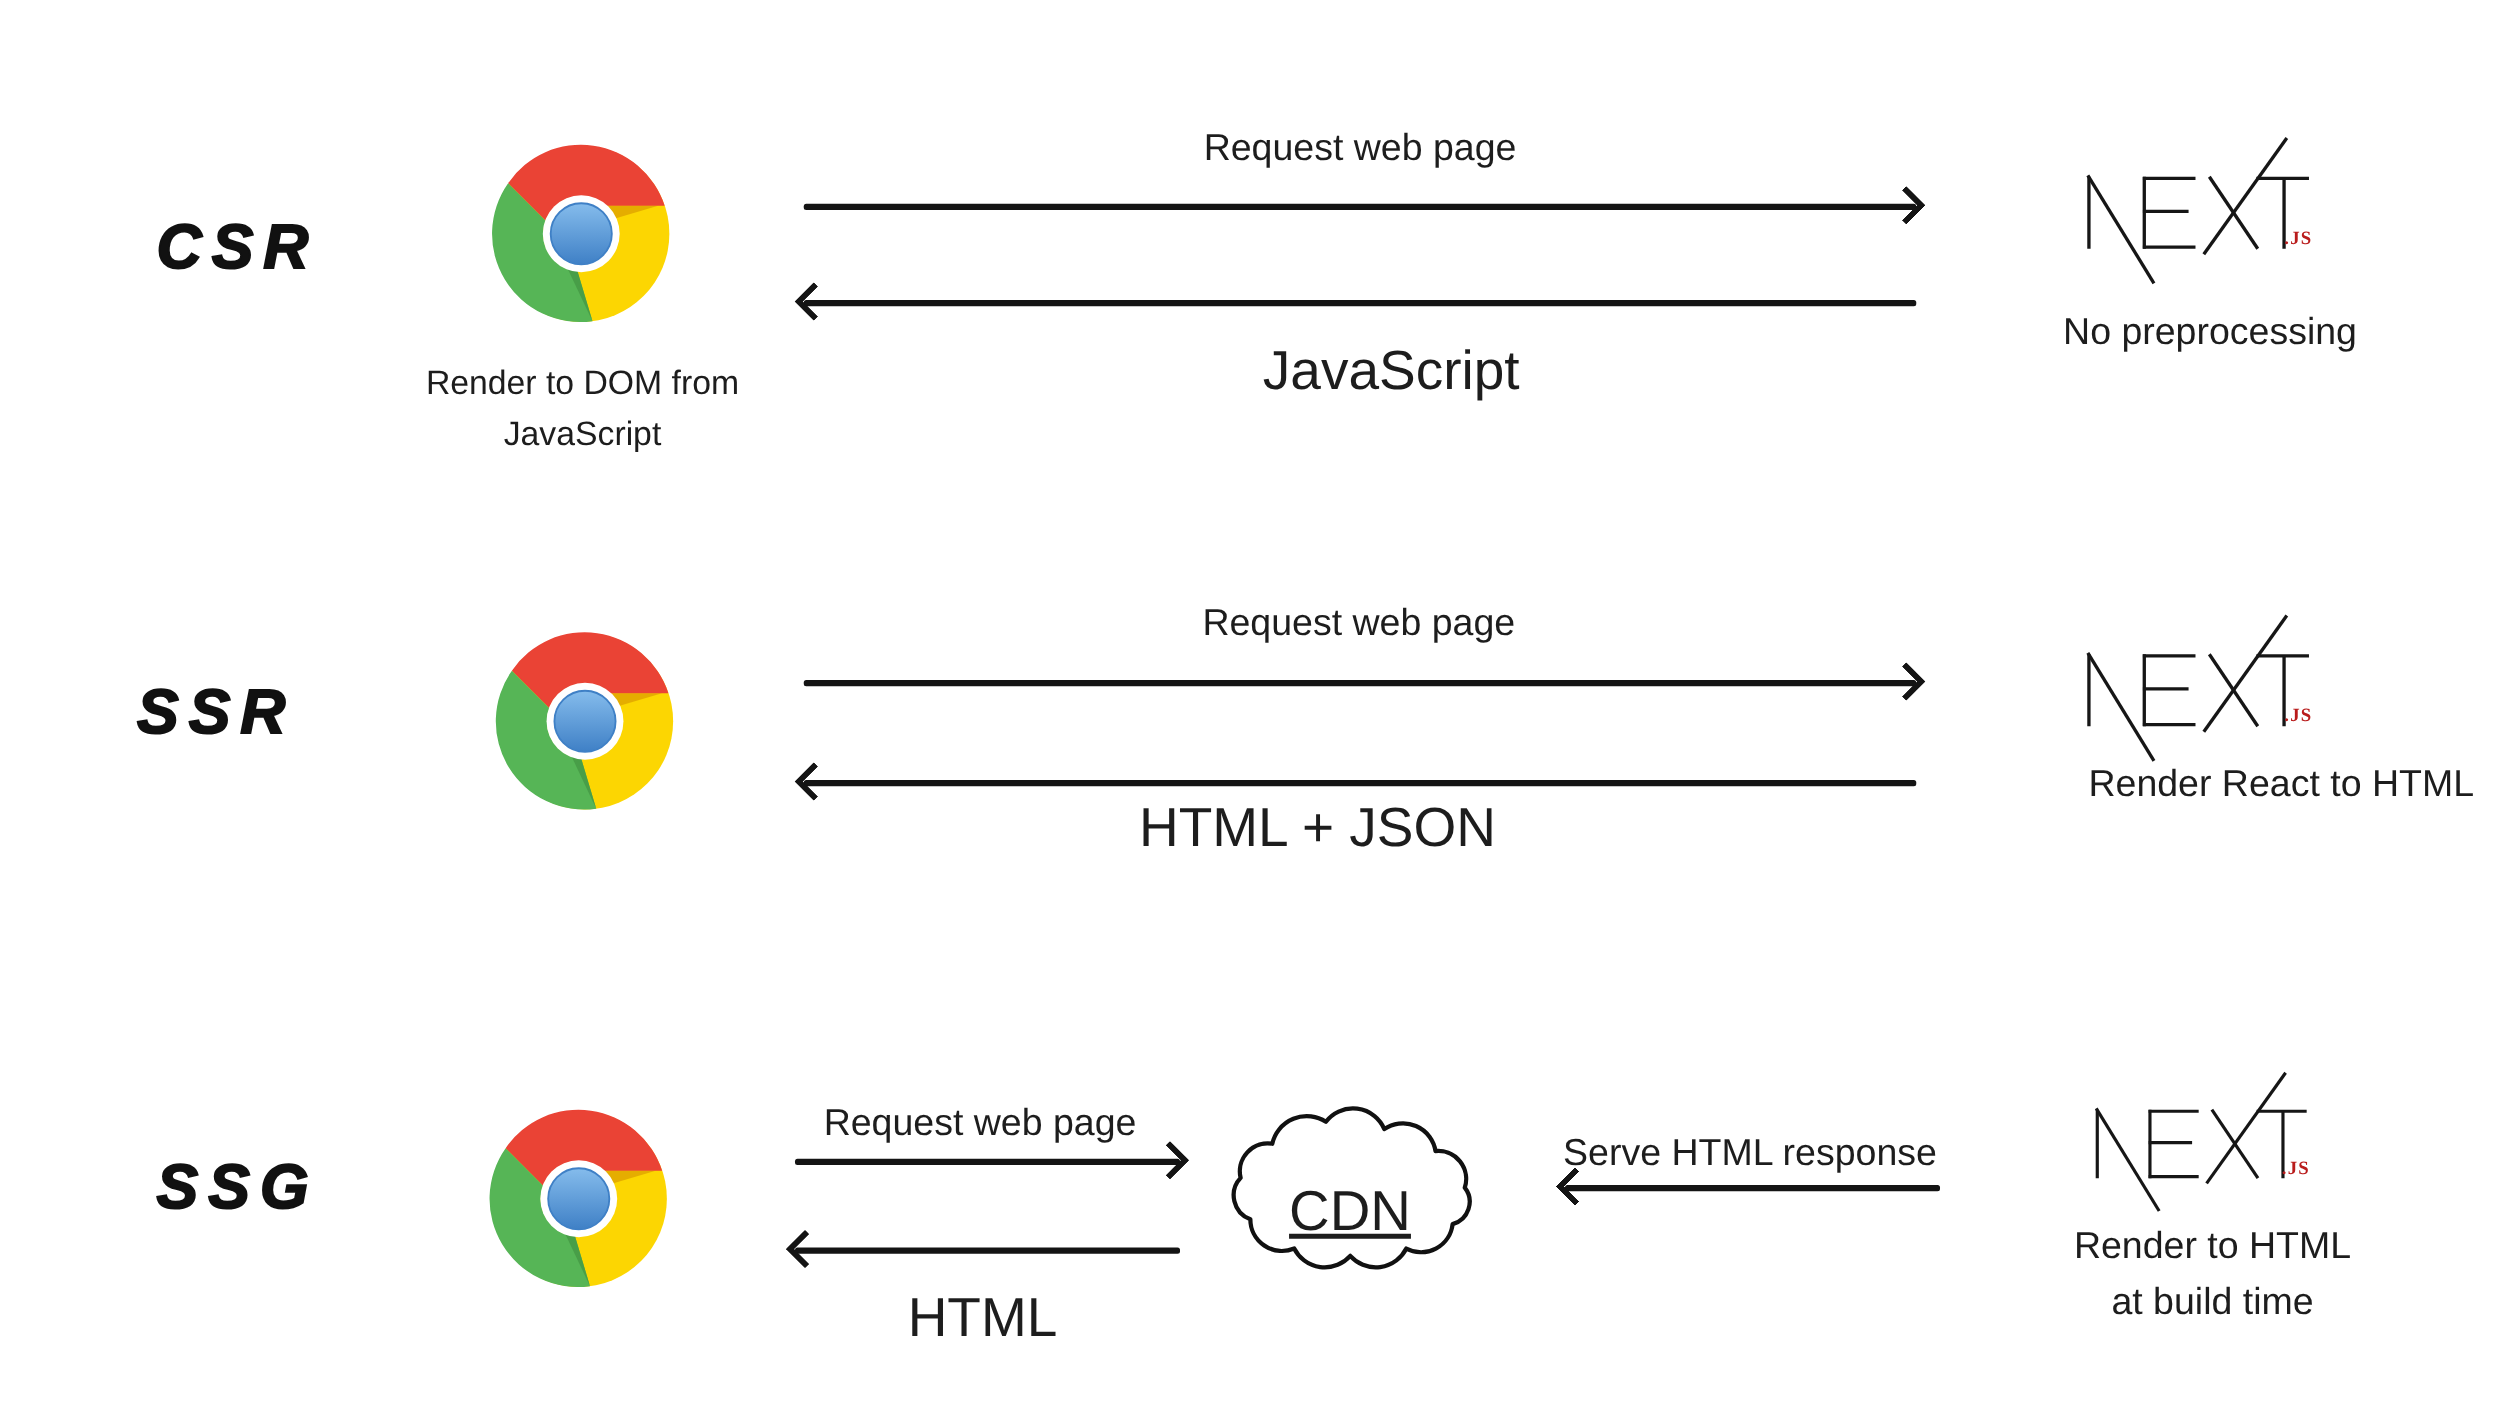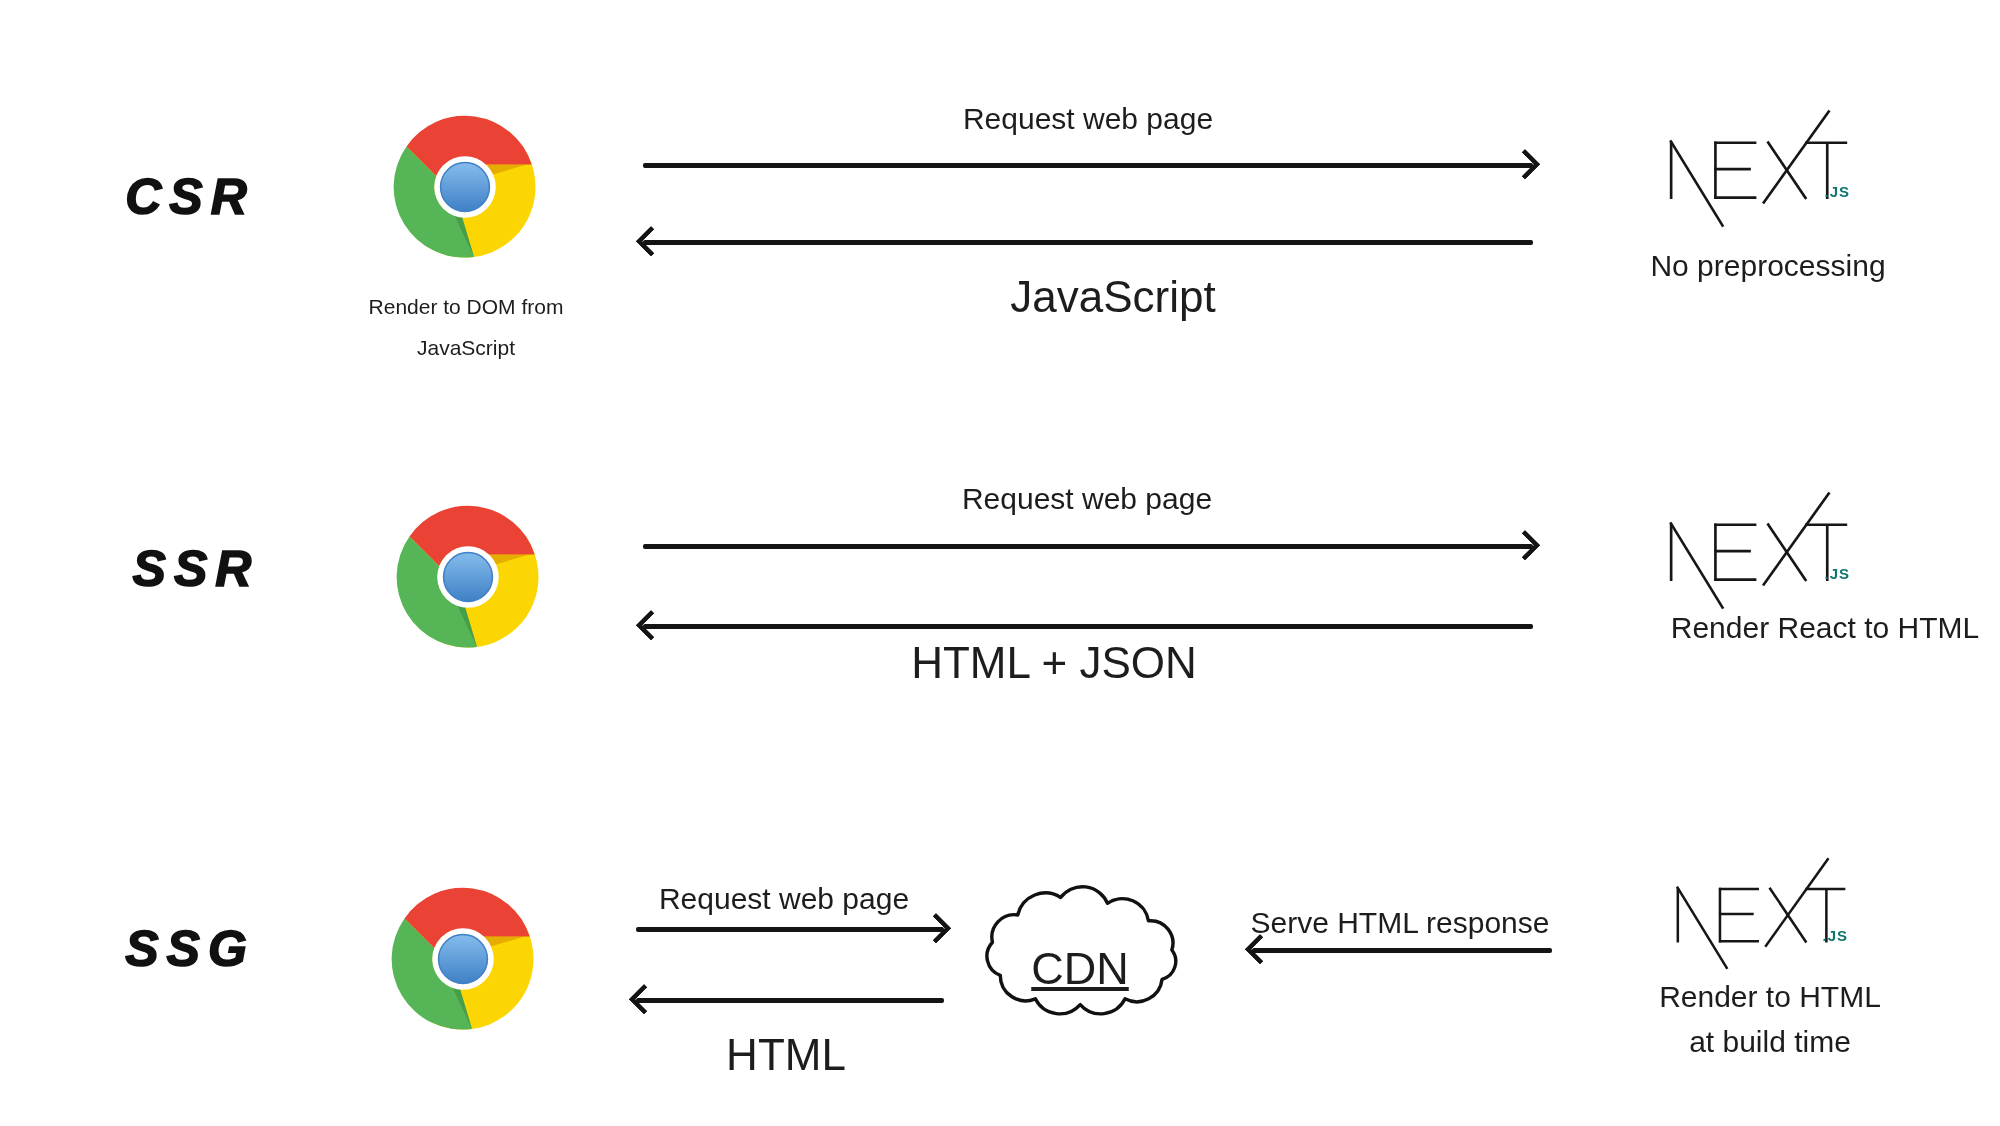--- a/index.html
+++ b/index.html
@@ -11,21 +11,21 @@
 
   
   .row-label{
     position:absolute;width:170px;text-align:center;
     font-size:50px;font-weight:700;letter-spacing:0.16em;color:#111;font-style:italic;
     -webkit-text-stroke:1.6px #111;
   }
   .small-label{position:absolute;text-align:center;font-size:30px;color:#1d1d1d;}
   .big-label{position:absolute;text-align:center;font-size:44px;color:#1d1d1d;}
   .caption{position:absolute;text-align:center;font-size:30px;line-height:44px;color:#1d1d1d;}
-  .client-caption{position:absolute;text-align:center;font-size:21px;line-height:41px;color:#1d1d1d;}
+  .client-caption{position:absolute;text-align:center;font-size:27px;line-height:41px;color:#1d1d1d;}
 
   
   .arrow{position:absolute;height:5px;background:#141414;border-radius:2px;}
   .arrow--right::after{
     content:"";position:absolute;right:-3px;top:50%;width:17px;height:17px;
     border-top:5px solid #141414;border-right:5px solid #141414;border-radius:1px;
     transform:translateY(-58%) rotate(45deg);
   }
   .arrow--left::before{
     content:"";position:absolute;left:-3px;top:50%;width:17px;height:17px;
@@ -33,39 +33,39 @@
     transform:translateY(-58%) rotate(45deg);
   }
 
   
   .chrome{position:absolute;width:150px;height:150px;}
   .chrome svg{width:100%;height:100%;display:block;}
   .next-logo{position:absolute;}
   .next-logo svg{width:100%;height:100%;display:block;}
   .next-suffix{
     position:absolute;right:0;top:62%;font-size:15px;font-weight:700;
-    letter-spacing:1px;color:#0f766e;
+    letter-spacing:1px;color:#b91c1c;font-family:Liberation Serif, serif;
   }
   .cloud{position:absolute;display:flex;align-items:center;justify-content:center;text-decoration:underline;}
   .cloud svg{position:absolute;inset:0;width:100%;height:100%;}
   .cloud-label{position:relative;transform:translate(-8px,16px);font-size:45px;color:#1d1d1d;}
 
   
   .csr-label{left:105px;top:168px;}
   .csr-chrome{left:390px;top:112px;}
   .csr-client-caption{left:306px;top:286px;width:320px;}
   .csr-req-label{left:888px;top:102px;width:400px;}
   .csr-arrow-right{left:643px;top:163px;width:890px;}
   .csr-arrow-left{left:643px;top:240px;width:890px;}
   .csr-resp-label{left:913px;top:272px;width:400px;}
   .csr-next{left:1665px;top:106px;width:185px;height:124px;}
   .csr-server-caption{left:1568px;top:230px;width:400px;margin-top:14px;}
 
   
-  .ssr-label{left:111px;top:540px;}
+  .ssr-label{left:88px;top:540px;}
   .ssr-chrome{left:393px;top:502px;}
   .ssr-req-label{left:887px;top:482px;width:400px;}
   .ssr-arrow-right{left:643px;top:544px;width:890px;}
   .ssr-arrow-left{left:643px;top:624px;width:890px;}
   .ssr-resp-label{left:854px;top:638px;width:400px;}
   .ssr-next{left:1665px;top:488px;width:185px;height:124px;}
   .ssr-server-caption{left:1625px;top:606px;width:400px;}
 
   
   .ssg-label{left:105px;top:920px;}

